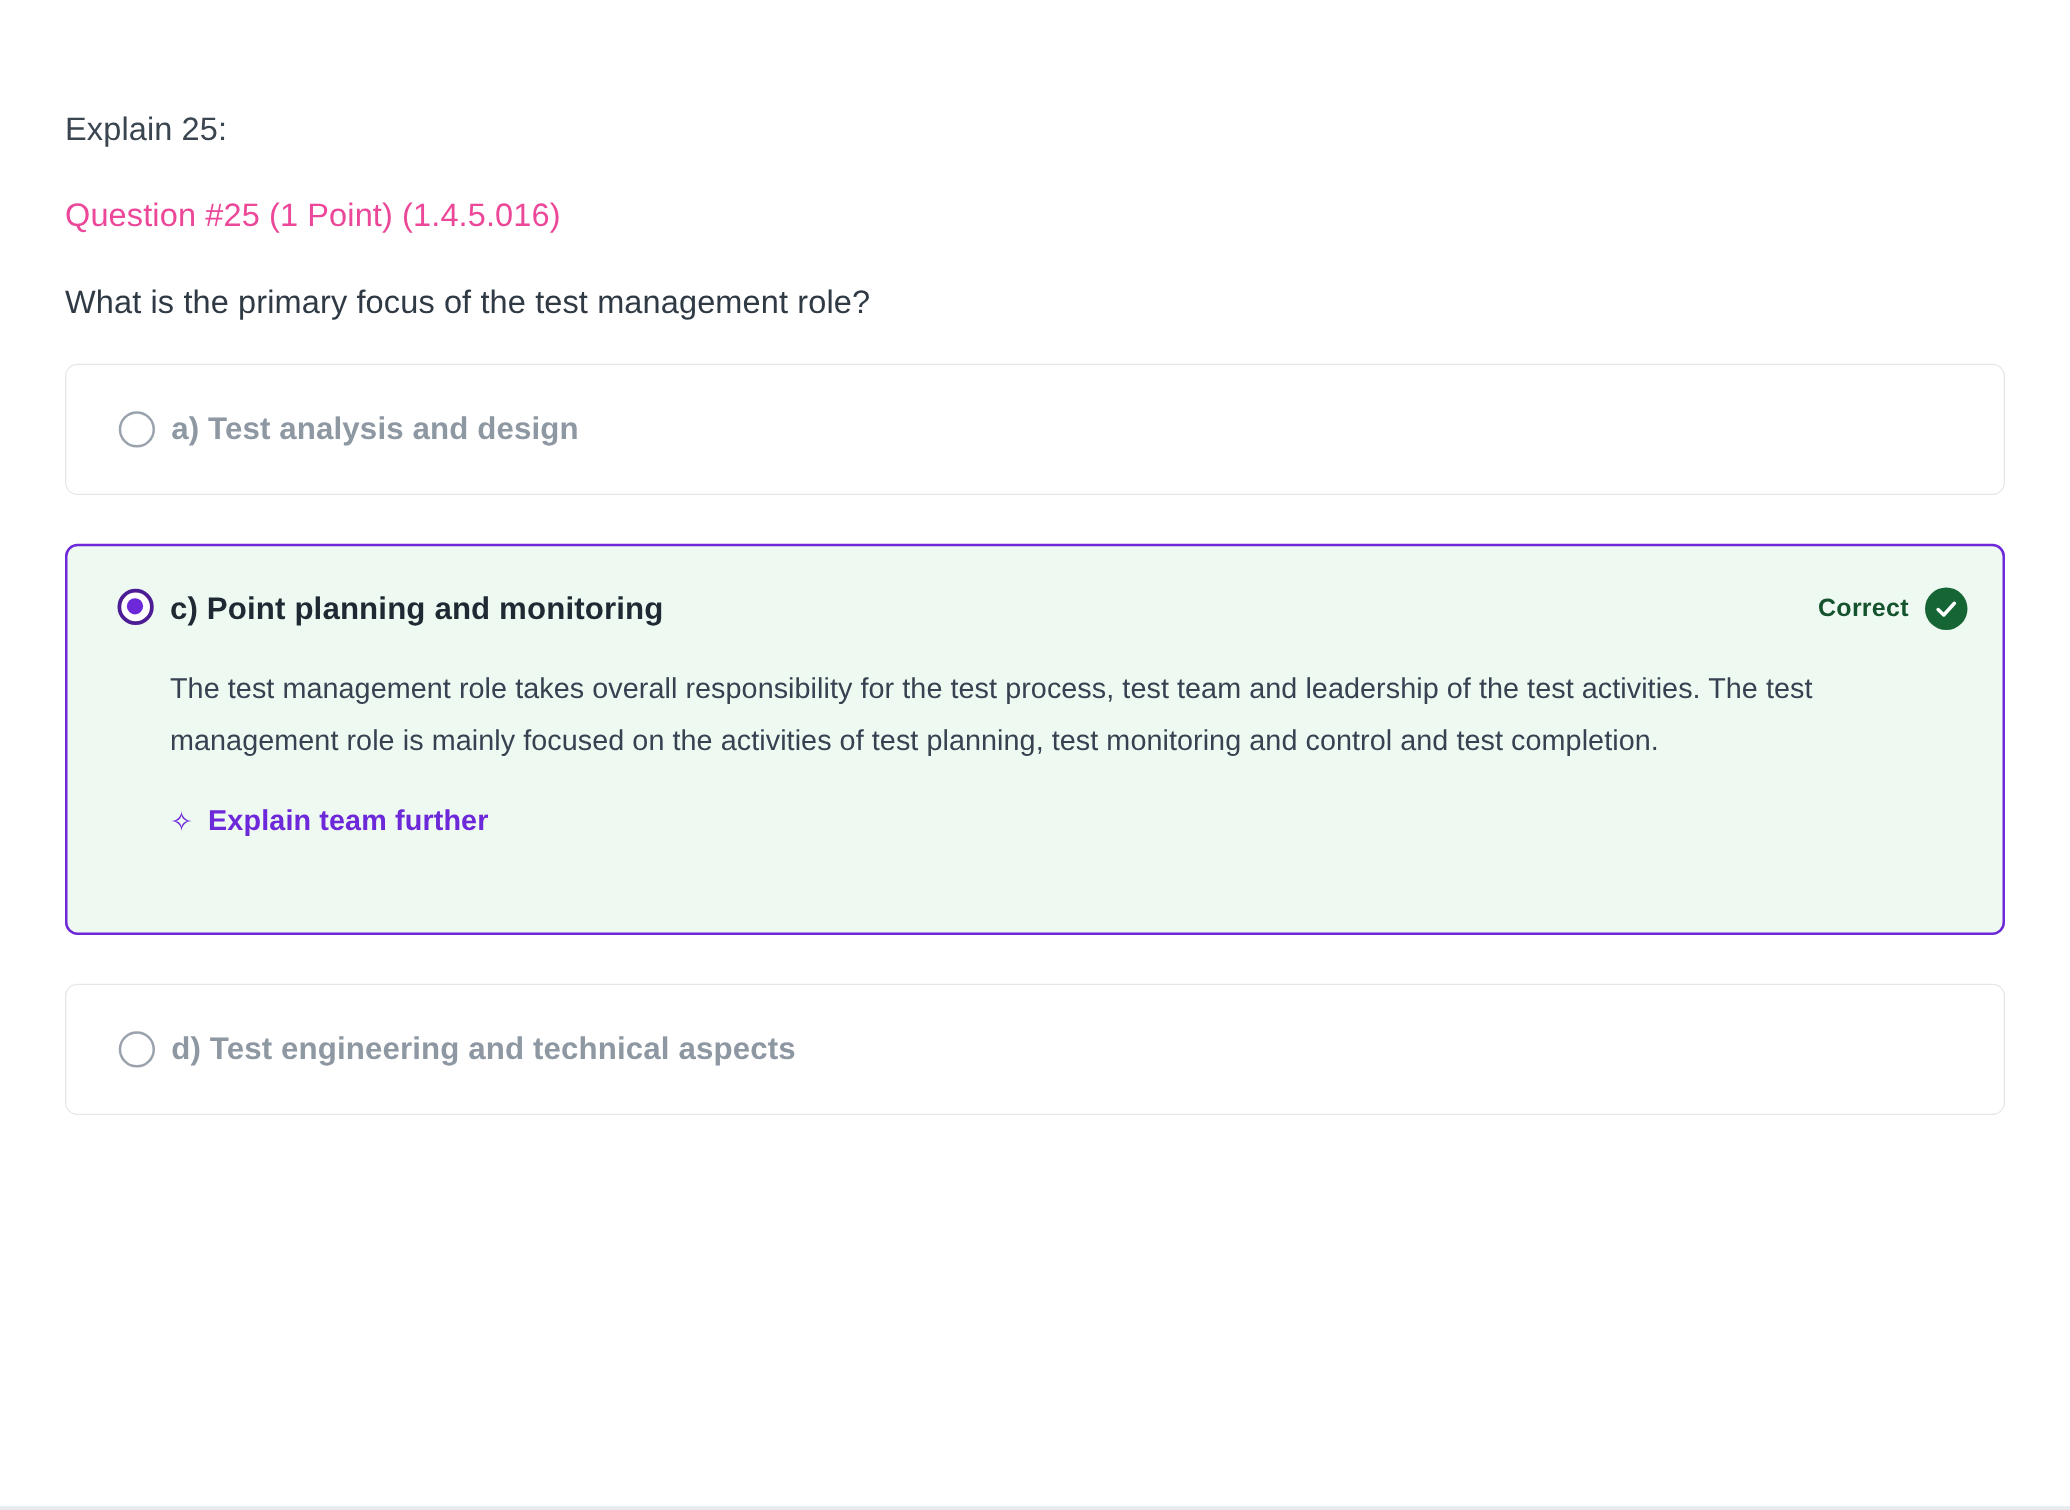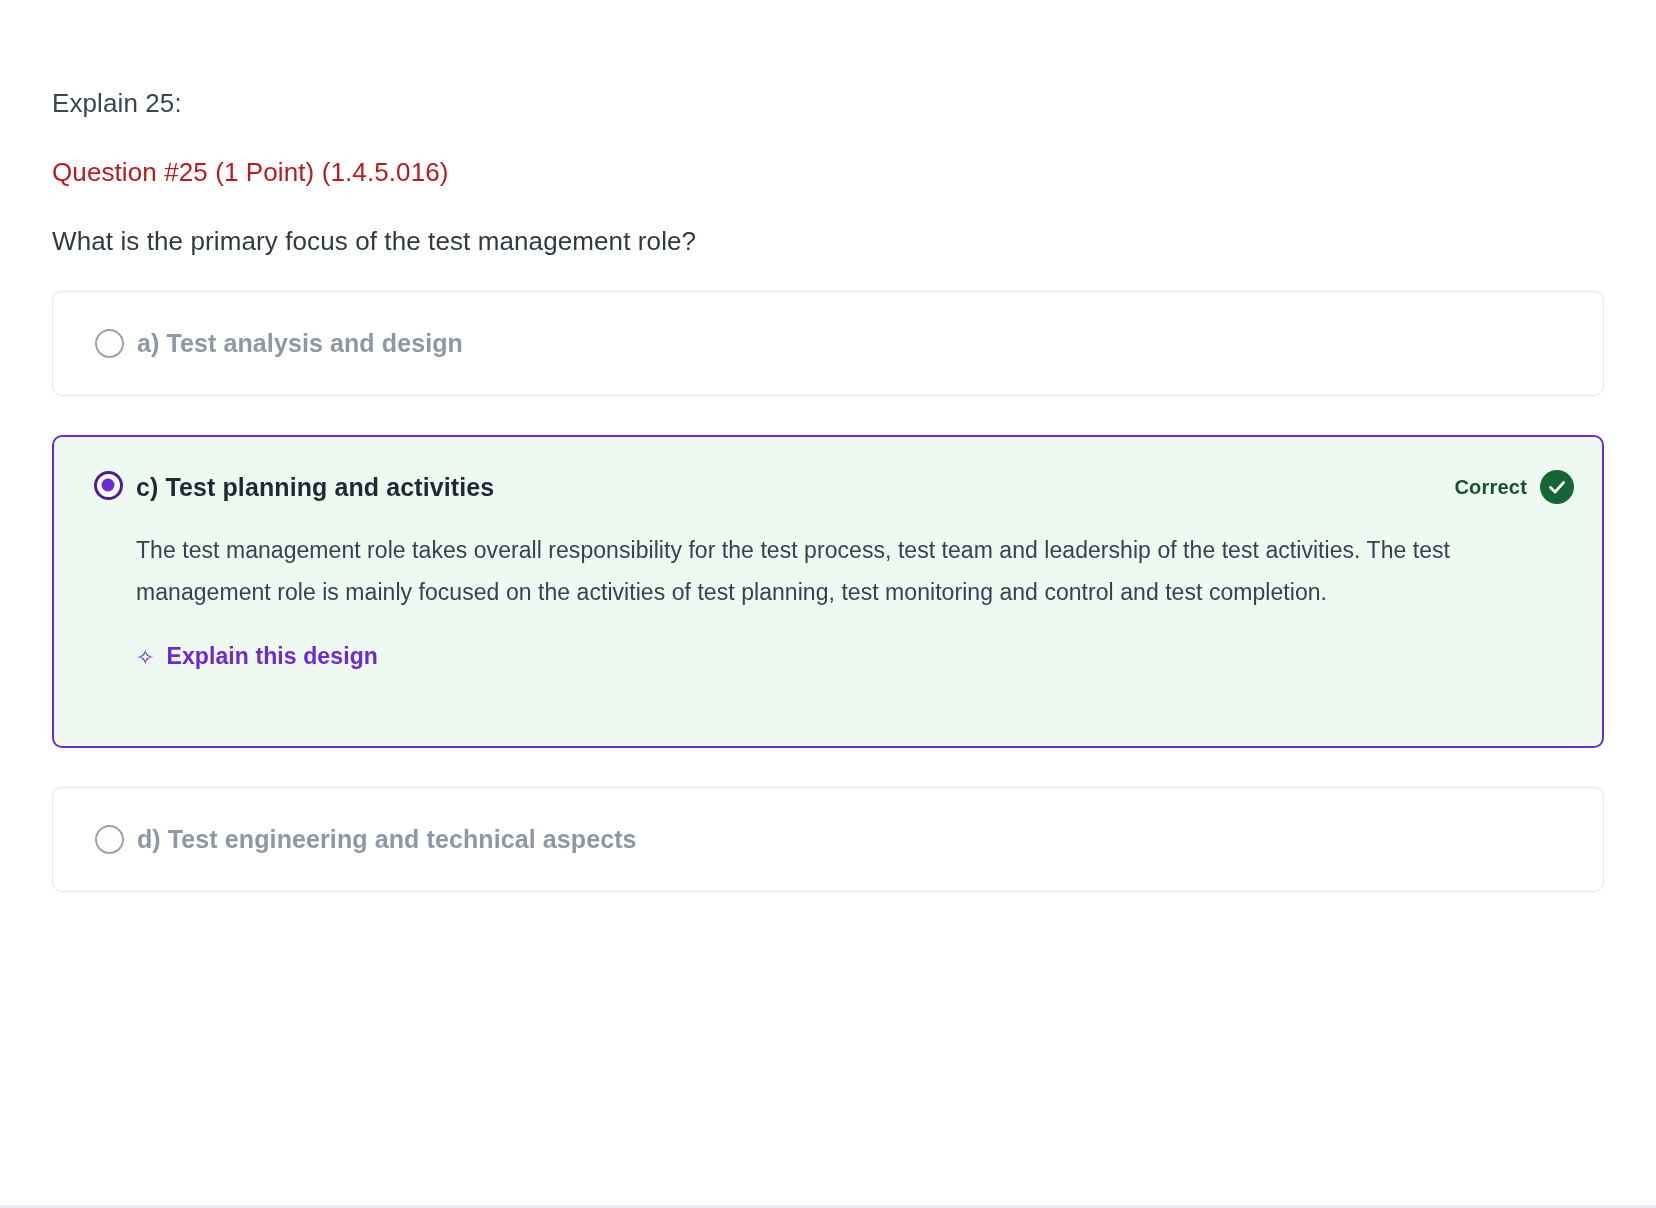--- a/index.html
+++ b/index.html
@@ -20,21 +20,21 @@
   }
   .q-label {
     font-size: 26px;
     color: #3a4550;
     font-weight: 400;
     letter-spacing: 0.1px;
     margin: 0 0 38px 0;
   }
   .q-meta {
     font-size: 26px;
-    color: #b91c1c;
+    color: #ec4899;
     font-weight: 400;
     letter-spacing: 0.1px;
     margin: 0 0 38px 0;
   }
   .q-text {
     font-size: 26px;
     color: #2f3a45;
     font-weight: 400;
     letter-spacing: 0.1px;
     margin: 0 0 34px 0;
@@ -210,34 +210,34 @@
     </div>
 
 
     <div class="option selected">
       <div class="option-inner">
         <div class="radio-wrap">
           <span class="radio checked"></span>
         </div>
         <div class="option-body">
           <div class="sel-head">
-            <div class="sel-title">c) Test planning and activities</div>
+            <div class="sel-title">c) Point planning and monitoring</div>
             <div class="correct-tag">
               <span class="correct-text">Correct</span>
               <span class="check-badge">
                 <svg width="22" height="22" viewBox="0 0 22 22" aria-hidden="true">
                   <path d="M4.5 11.6 L9 16 L17.5 6.6" fill="none" stroke="#ffffff" stroke-width="2.8" stroke-linecap="round" stroke-linejoin="round"></path>
                 </svg>
               </span>
             </div>
           </div>
           <div class="explanation">The test management role takes overall responsibility for the test process, test team and leadership of the test activities. The test management role is mainly focused on the activities of test planning, test monitoring and control and test completion.</div>
           <div class="explain-link">
             <span class="sparkle">✧</span>
-            <span class="label">Explain this design</span>
+            <span class="label">Explain team further</span>
           </div>
         </div>
       </div>
     </div>
 
     <div class="option">
       <div class="option-inner">
         <div class="radio-wrap">
           <span class="radio"></span>
         </div>

